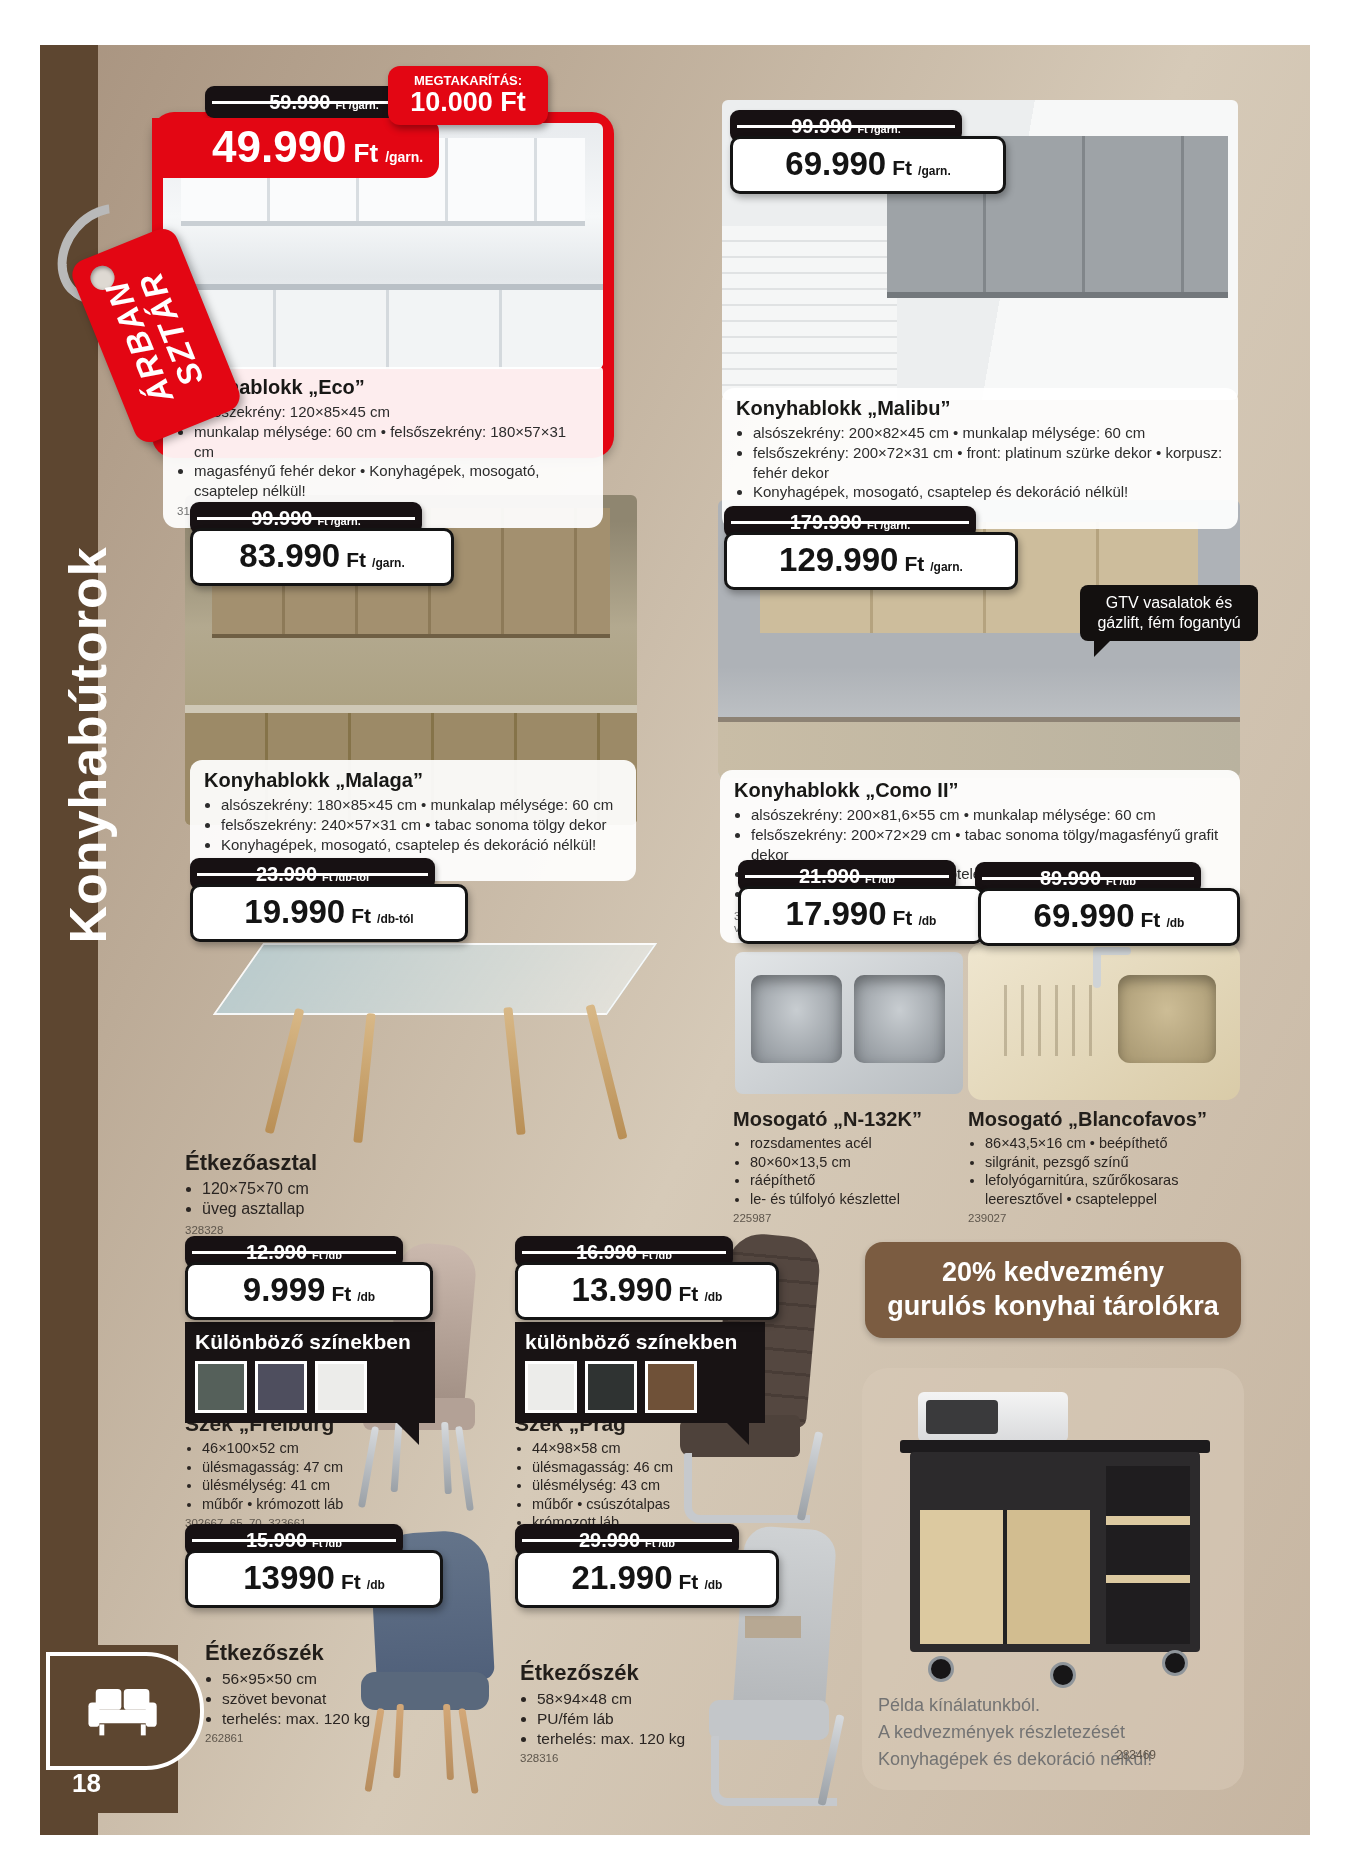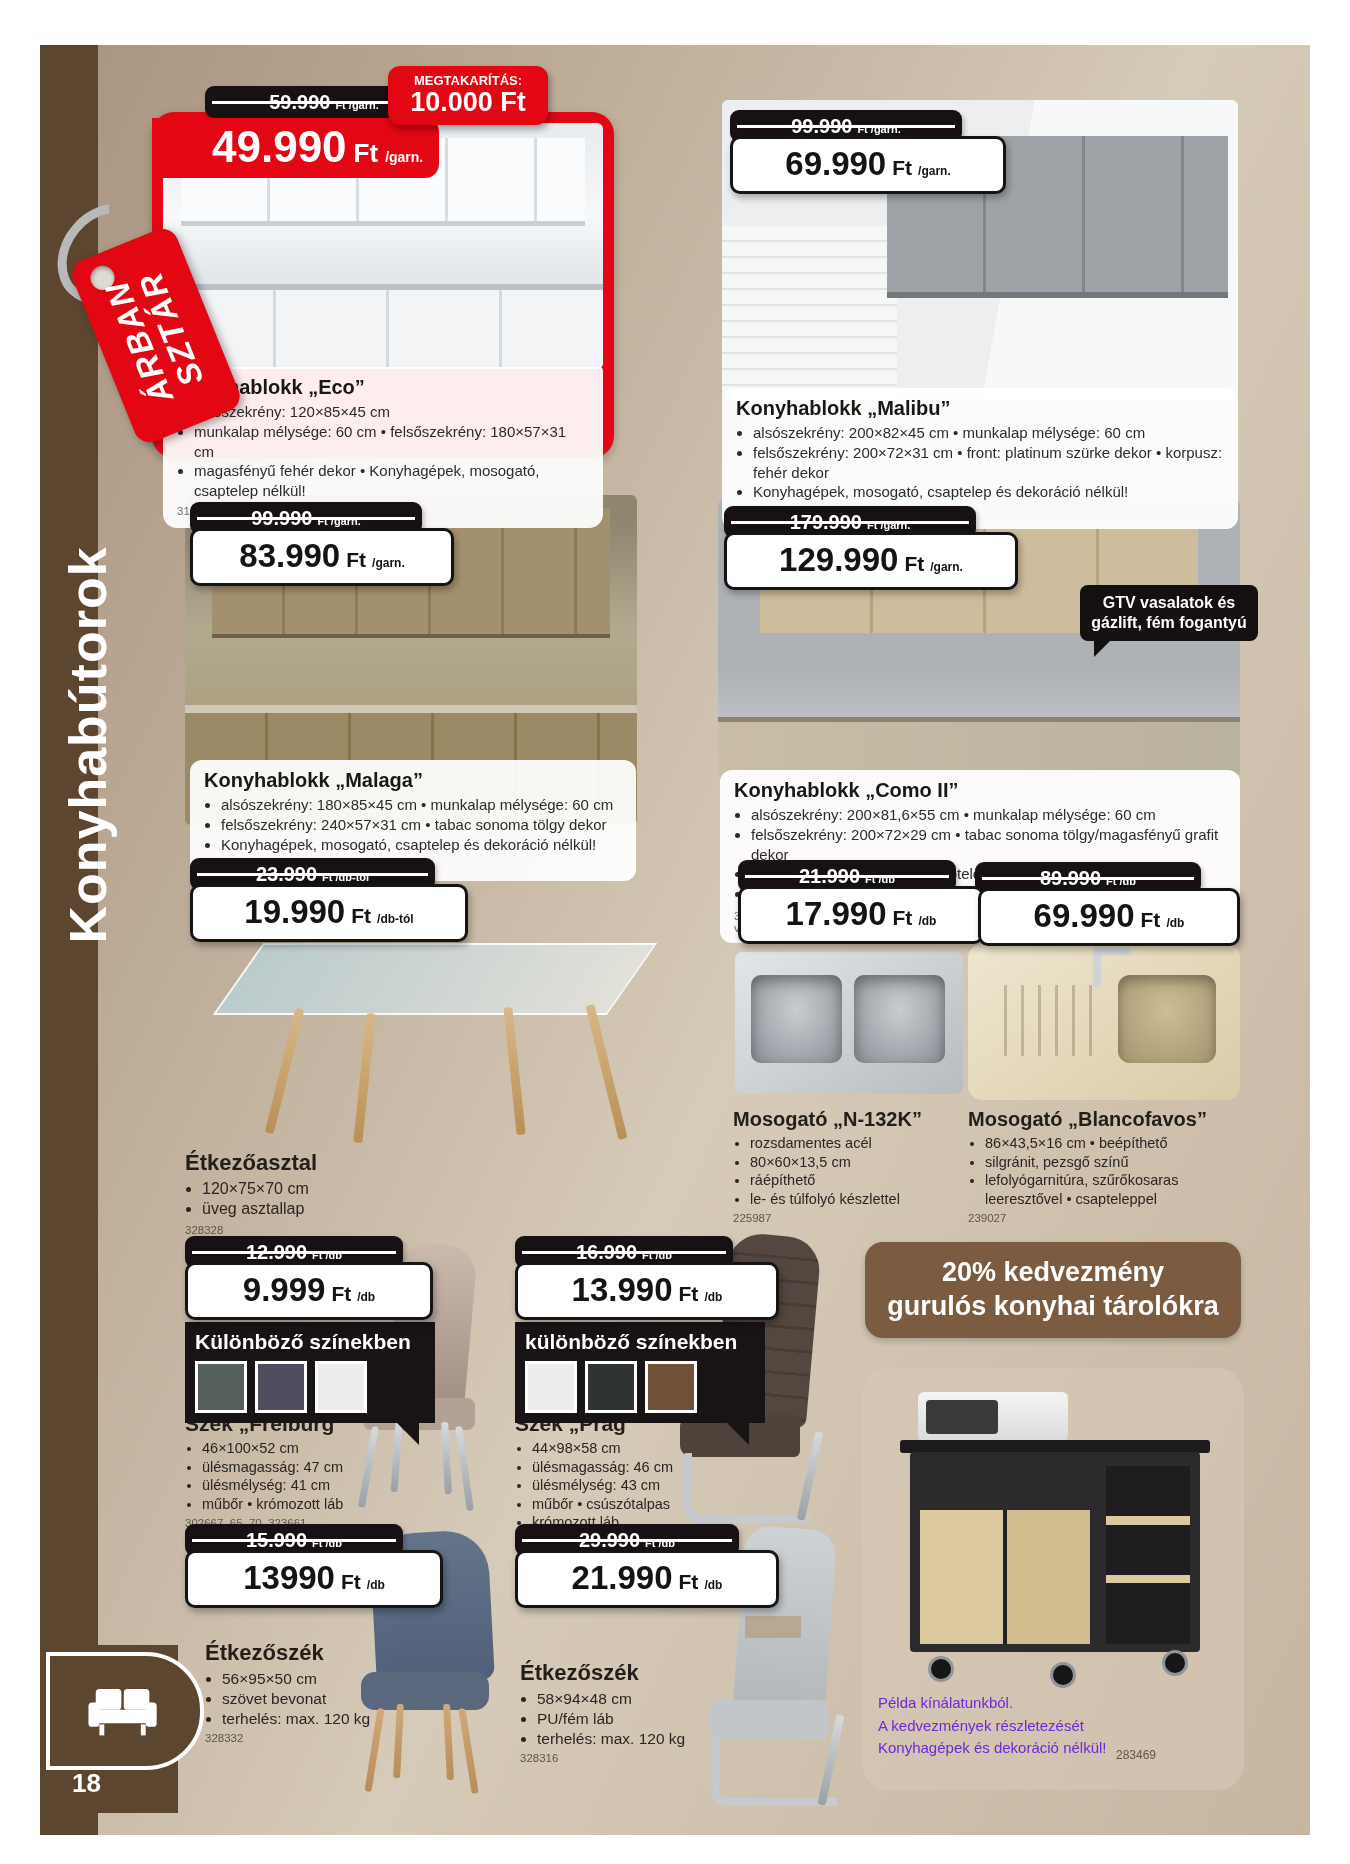--- a/index.html
+++ b/index.html
@@ -93,28 +93,28 @@
 
   
   .colorsbadge{position:absolute;background:#181314;color:#fff;padding:8px 10px 10px;z-index:6;}
   .colorsbadge h4{margin:0 0 7px;font-size:21px;}
   .swatches{display:flex;gap:8px;}
   .swatch{width:52px;height:52px;border:3px solid #fff;box-sizing:border-box;}
   .colorsbadge::after{content:"";position:absolute;right:16px;bottom:-22px;
       border-top:24px solid #181314;border-left:24px solid transparent;}
 
   
-  .callout{position:absolute;background:#13100f;color:#fff;border-radius:8px;font-weight:bold;font-size:16px;
+  .callout{position:absolute;background:#13100f;color:#fff;border-radius:8px;font-weight:normal;font-size:16px;
       text-align:center;padding:8px 10px;z-index:6;line-height:1.25;}
   .callout::after{content:"";position:absolute;bottom:-16px;left:14px;border-top:18px solid #13100f;border-right:18px solid transparent;}
   .promo{position:absolute;background:#7b5c41;border-radius:18px;color:#ffffff;text-align:center;
       padding:14px 8px;z-index:5;box-shadow:0 3px 6px rgba(0,0,0,.2);}
   .promo div{font-size:27px;font-weight:bold;line-height:1.25;}
   .promo-panel{position:absolute;background:rgba(216,202,184,.55);border-radius:26px;z-index:3;}
-  .promo-notes{position:absolute;z-index:5;font-size:15px;line-height:1.5;color:#6d28d9;}
+  .promo-notes{position:absolute;z-index:5;font-size:18px;line-height:1.5;color:#737373;}
   .promo-sku{position:absolute;z-index:5;font-size:12px;color:#60564a;}
 
   
   .cart{position:absolute;z-index:4;}
   .carttop{position:absolute;left:0;top:48px;width:310px;height:13px;background:#1d1b1d;border-radius:3px;}
   .cartbody{position:absolute;left:10px;top:60px;width:290px;height:200px;background:#2c2a2c;border-radius:4px;}
   .cartbody::before{content:"";position:absolute;left:10px;top:58px;width:170px;height:134px;
       background:linear-gradient(90deg,#dcc9a0 0 49%,#222 49% 51%,#d2bd90 51%);}
   .cartbody::after{content:"";position:absolute;right:10px;top:14px;width:84px;height:178px;
       background:linear-gradient(180deg,#1f1d1f 0 28%,#dcc9a0 28% 33%,#1f1d1f 33% 61%,#dcc9a0 61% 66%,#1f1d1f 66%);}
@@ -418,21 +418,21 @@
     <div class="leg wood" style="left:70px;top:172px;height:74px;transform:rotate(3deg);"></div>
     <div class="leg wood" style="left:120px;top:172px;height:76px;transform:rotate(-3deg);"></div>
   </div>
   <div class="info-plain" style="left:205px;top:1640px;width:220px;">
     <h3 style="font-size:22px;">Étkezőszék</h3>
     <ul style="font-size:15.5px;">
         <li>56×95×50 cm</li>
         <li>szövet bevonat</li>
         <li>terhelés: max. 120 kg</li>
       </ul>
-    <span class="sku">328332</span>
+    <span class="sku">262861</span>
   </div>
 
   <div class="oldp" style="left:515px;top:1524px;width:204px;">
     <span class="om">29.990</span>
     <span class="os">Ft /db</span>
   </div>
   <div class="pricebox" style="left:515px;top:1550px;width:238px;">
     <span class="pm">21.990</span>
     <span class="pc">Ft</span>
     <span class="pp">/db</span>

